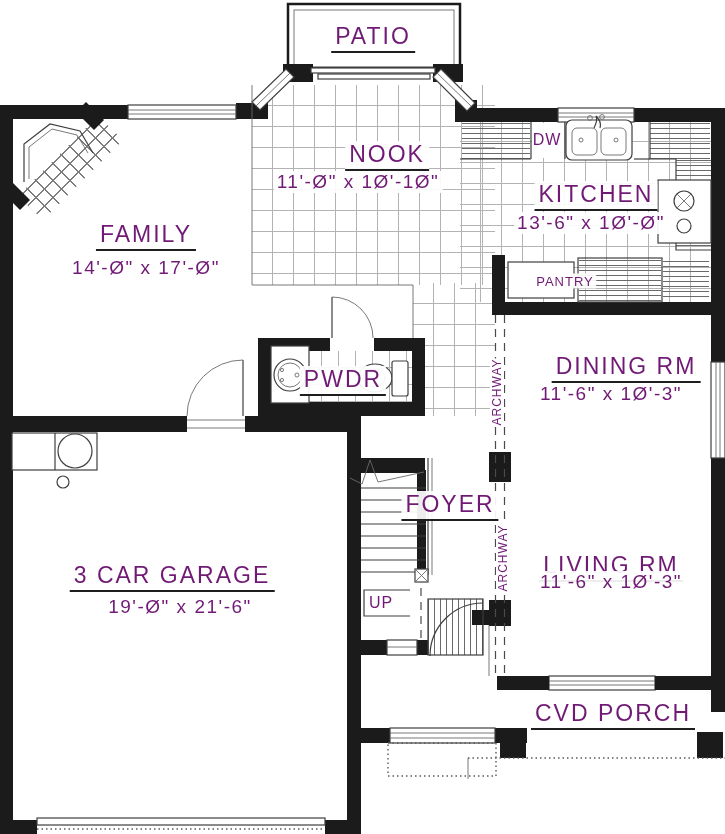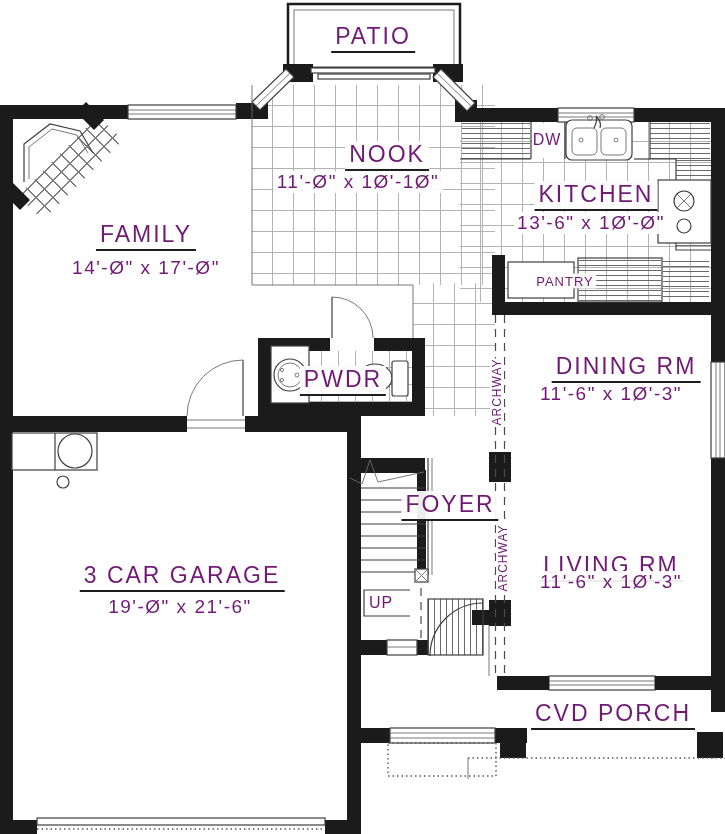--- a/index.html
+++ b/index.html
@@ -292,20 +292,20 @@
 
   <div class="label title" style="left:626px;top:368px;">DINING RM</div>
   <div class="label dims" style="left:611px;top:394px;">11'-6" x 1Ø'-3"</div>
 
   <div class="label vert" style="left:497px;top:392px;">ARCHWAY</div>
   <div class="label vert" style="left:503px;top:558px;">ARCHWAY</div>
 
   <div class="label title" style="left:450px;top:506px;">FOYER</div>
   <div class="label tiny" style="left:381px;top:603px;">UP</div>
 
-  <div class="label title" style="left:182px;top:577px;text-align:center;">3 CAR GARAGE</div>
+  <div class="label title" style="left:172px;top:577px;text-align:center;">3 CAR GARAGE</div>
   <div class="label dims" style="left:180px;top:607px;">19'-Ø" x 21'-6"</div>
 
   <div class="label title" style="left:611px;top:556px;margin-top:11px;">LIVING RM</div>
   <div class="label dims" style="left:611px;top:582px;">11'-6" x 1Ø'-3"</div>
 
   <div class="label title" style="left:613px;top:715px;">CVD PORCH</div>
 </div>
 
 </body></html>

